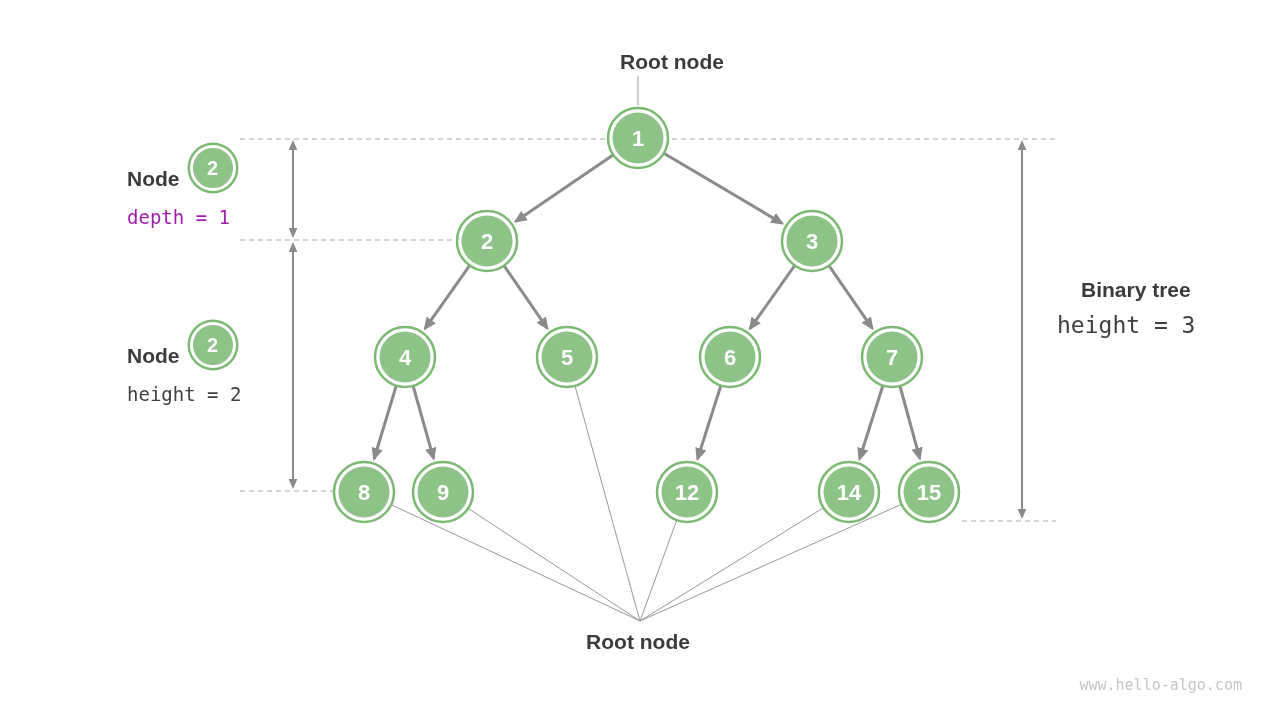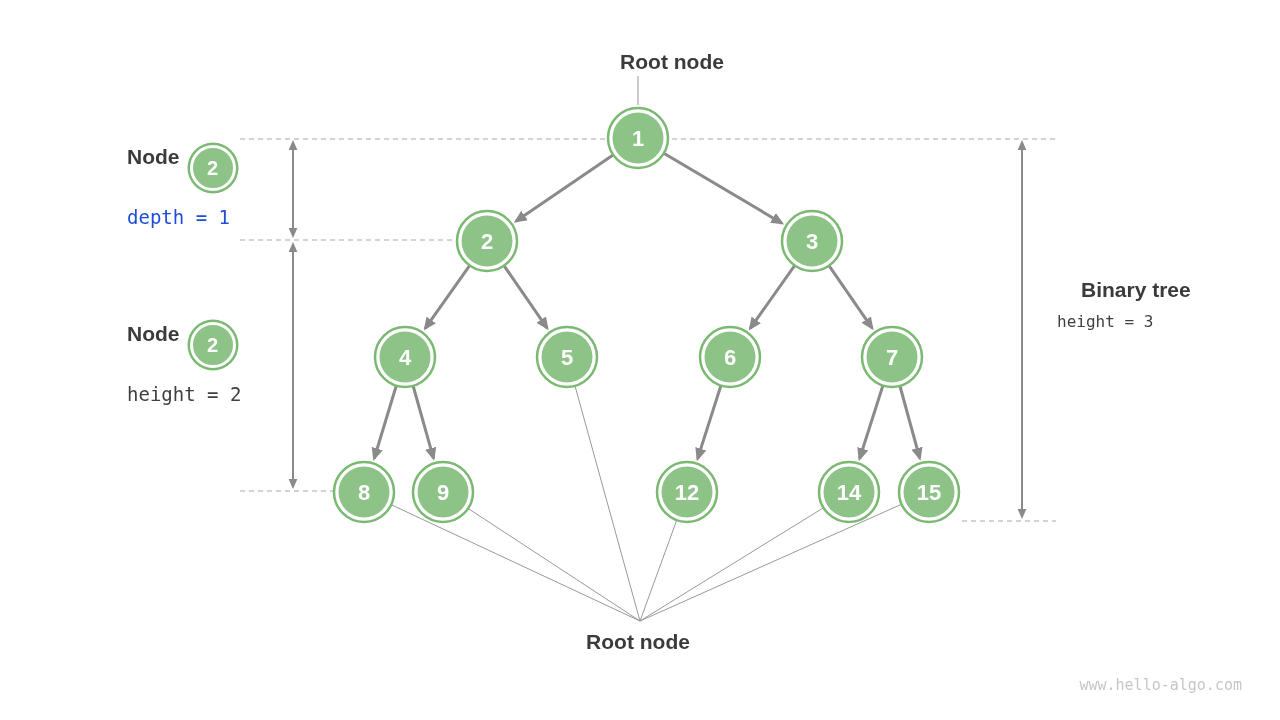--- a/index.html
+++ b/index.html
@@ -7,29 +7,29 @@
   body {
     width: 1280px; height: 720px; position: relative; overflow: hidden;
     background: #ffffff;
     font-family: "Liberation Sans", sans-serif;
   }
   #diagram { position: absolute; left: 0; top: 0; }
   .overlay { position: absolute; }
   .heading { font-weight: bold; font-size: 21px; color: #3b3b3b; white-space: nowrap; }
   .mono { font-family: "DejaVu Sans Mono", monospace; white-space: nowrap; }
   .centered { transform: translateX(-50%); }
-  .anno-title-row { display: flex; align-items: flex-start; }
+  .anno-title-row { display: flex; align-items: flex-end; }
   .badge {
     width: 46px; height: 46px; border-radius: 50%;
     display: flex; align-items: center; justify-content: center;
     color: #ffffff; font-weight: bold; font-size: 20px;
     border: 3px solid #ffffff; margin-left: 10px;
   }
   .anno-value { font-size: 19px; color: #3f3f3f; margin-top: 15px; }
-  #anno-tree-height .anno-value { font-size: 16px; margin-top: 10px; }
+  #anno-tree-height .anno-value { font-size: 23px; margin-top: 10px; }
   #root-label { left: 672px; top: 50px; }
   #leaf-label { left: 638px; top: 630px; }
   #anno-depth { left: 127px; top: 145px; }
   #anno-node-height { left: 127px; top: 322px; }
   #anno-tree-height { left: 1057px; top: 278px; }
   #watermark { right: 38px; top: 676px; font-size: 15px; }
 </style>
 </head>
 <body>
 
@@ -134,21 +134,21 @@
 
 <div class="overlay heading centered" id="root-label" style="color: rgb(59, 59, 59);">Root node</div>
 
 <div class="overlay heading centered" id="leaf-label" style="color: rgb(59, 59, 59);">Root node</div>
 
 <div class="overlay" id="anno-depth">
   <div class="anno-title-row">
     <span class="heading" style="color: rgb(59, 59, 59);">Node</span>
     <span class="badge" style="background: rgb(141, 195, 135); box-shadow: rgb(123, 185, 114) 0px 0px 0px 2.5px;">2</span>
   </div>
-  <div class="anno-value mono" style="color: #1d4ed8;">depth = 1</div>
+  <div class="anno-value mono" style="color: #a21caf;">depth = 1</div>
 </div>
 
 <div class="overlay" id="anno-node-height">
   <div class="anno-title-row">
     <span class="heading" style="color: rgb(59, 59, 59);">Node</span>
     <span class="badge" style="background: rgb(141, 195, 135); box-shadow: rgb(123, 185, 114) 0px 0px 0px 2.5px;">2</span>
   </div>
   <div class="anno-value mono" style="color: rgb(63, 63, 63); text-align: right;">height = 2</div>
 </div>
 

